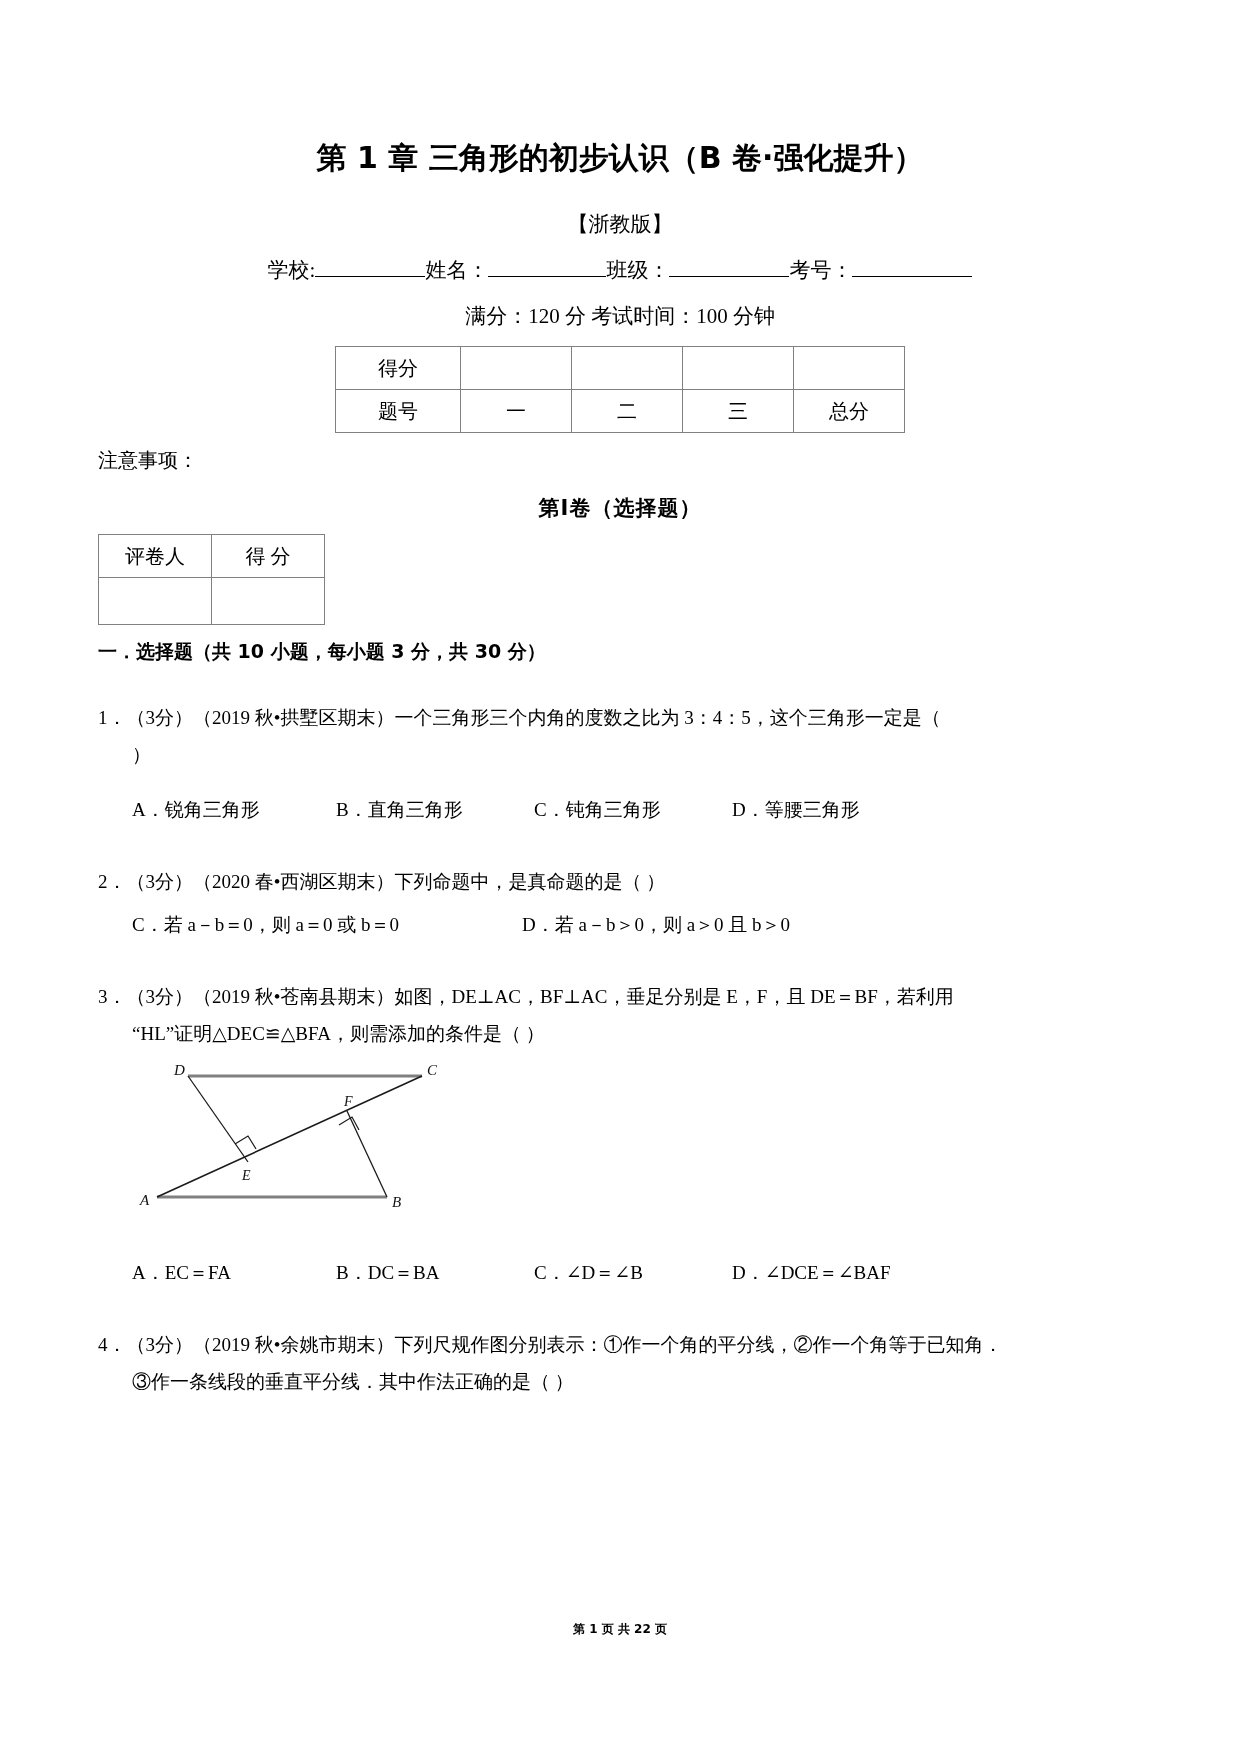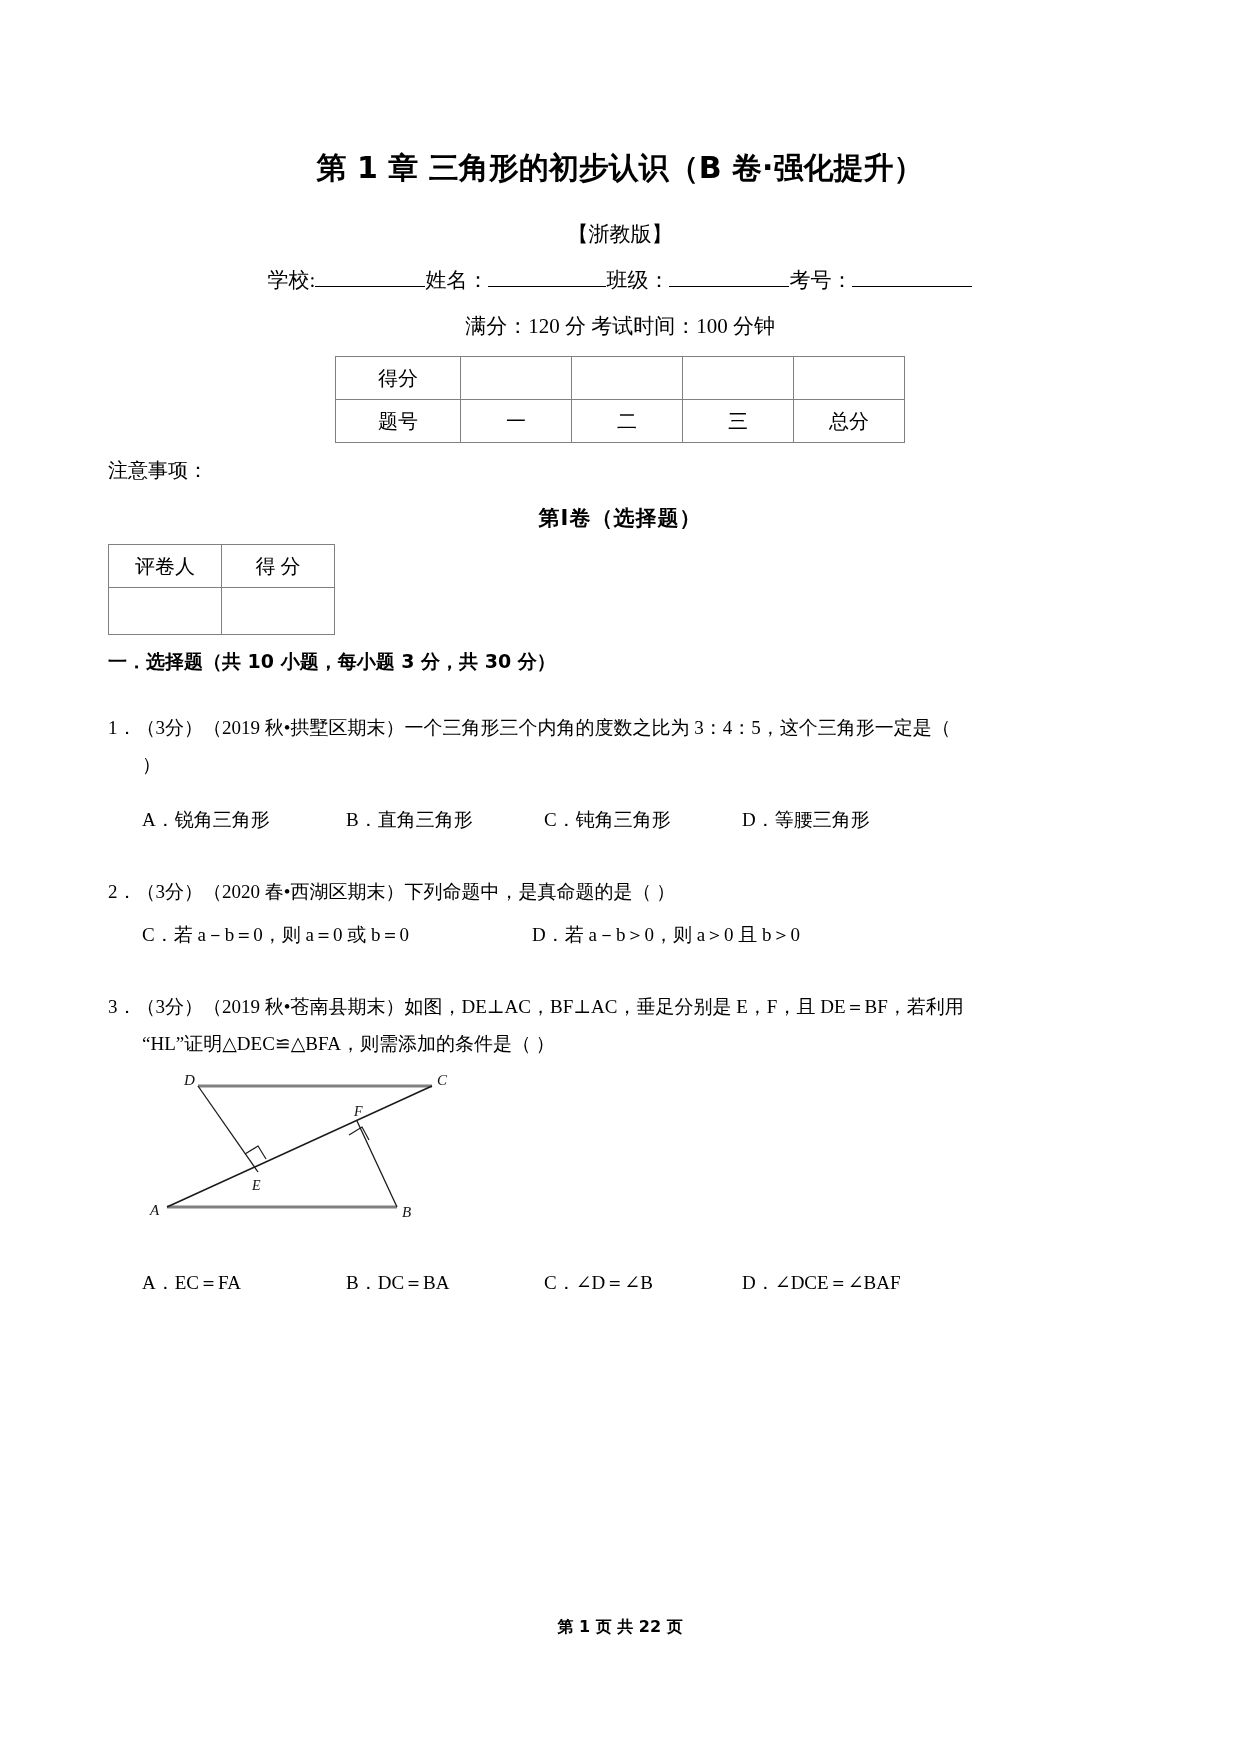--- a/index.html
+++ b/index.html
@@ -4,21 +4,21 @@
 <style>
   html, body { margin:0; padding:0; }
   body {
     width:1240px; height:1754px;
     background:#ffffff;
     font-family:"Liberation Serif","DejaVu Serif",serif;
     color:#000;
     position:relative;
     overflow:hidden;
   }
-  .page { position:relative; width:1240px; height:1754px; padding:12px; box-sizing:border-box; }
+  .page { position:relative; width:1240px; height:1754px; padding:2px; box-sizing:border-box; }
 
   
   .doc-title {
     text-align:center;
     font-family:"DejaVu Sans","Liberation Sans",sans-serif;
     font-weight:bold;
     font-size:30px;
     letter-spacing:0px;
     margin:0;
     padding-top:138px;
@@ -128,21 +128,21 @@
   .figure-wrap { margin:10px 0 0 120px; }
 
   
   .footer {
     position:absolute;
     left:0; right:0;
     bottom:116px;
     text-align:center;
     font-family:"DejaVu Sans","Liberation Sans",sans-serif;
     font-weight:bold;
-    font-size:16px;
+    font-size:12px;
   }
 </style>
 </head>
 <body>
 
 <div class="page">
 
   <div class="doc-title">第 1 章 三角形的初步认识（B 卷·强化提升）</div>
 
   <div class="subtitle">【浙教版】</div>
@@ -238,16 +238,20 @@
       <text x="120" y="118" font-family="Liberation Serif, serif" font-style="italic" font-size="14" fill="#111">E</text>
       <text x="18" y="143" font-family="Liberation Serif, serif" font-style="italic" font-size="15" fill="#111">A</text>
       <text x="270" y="145" font-family="Liberation Serif, serif" font-style="italic" font-size="15" fill="#111">B</text>
     </svg>
   </div>
 
   <div class="opts">
     <span class="col w1">A．EC＝FA</span><span class="col w2">B．DC＝BA</span><span class="col w3">C．∠D＝∠B</span><span class="col">D．∠DCE＝∠BAF</span>
   </div>
 
+  <div class="q">
+    <span>4．</span><span>（3分）</span><span>（2019 秋•余姚市期末）</span><span>下列尺规作图分别表示：①作一个角的平分线，②作一个角等于已知角．</span>
+    <span class="cont">③作一条线段的垂直平分线．其中作法正确的是（      ）</span>
+  </div>
 
   <div class="footer">第 1 页 共 22 页</div>
 
 </div>
 
 </body></html>

